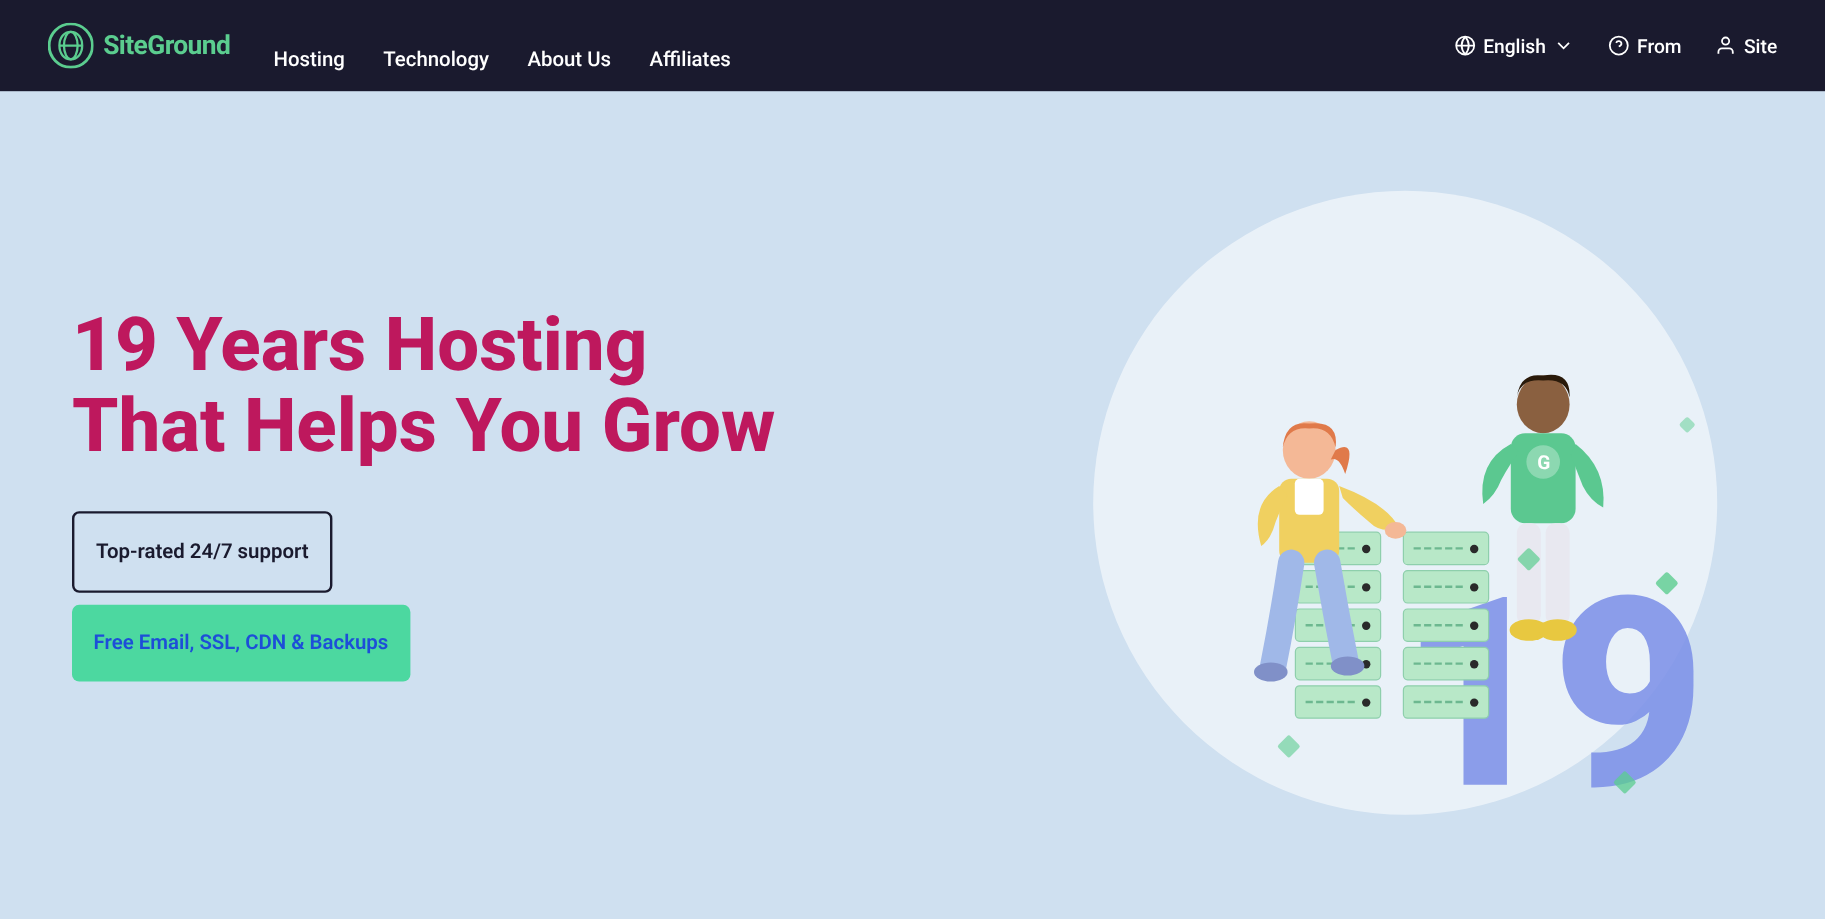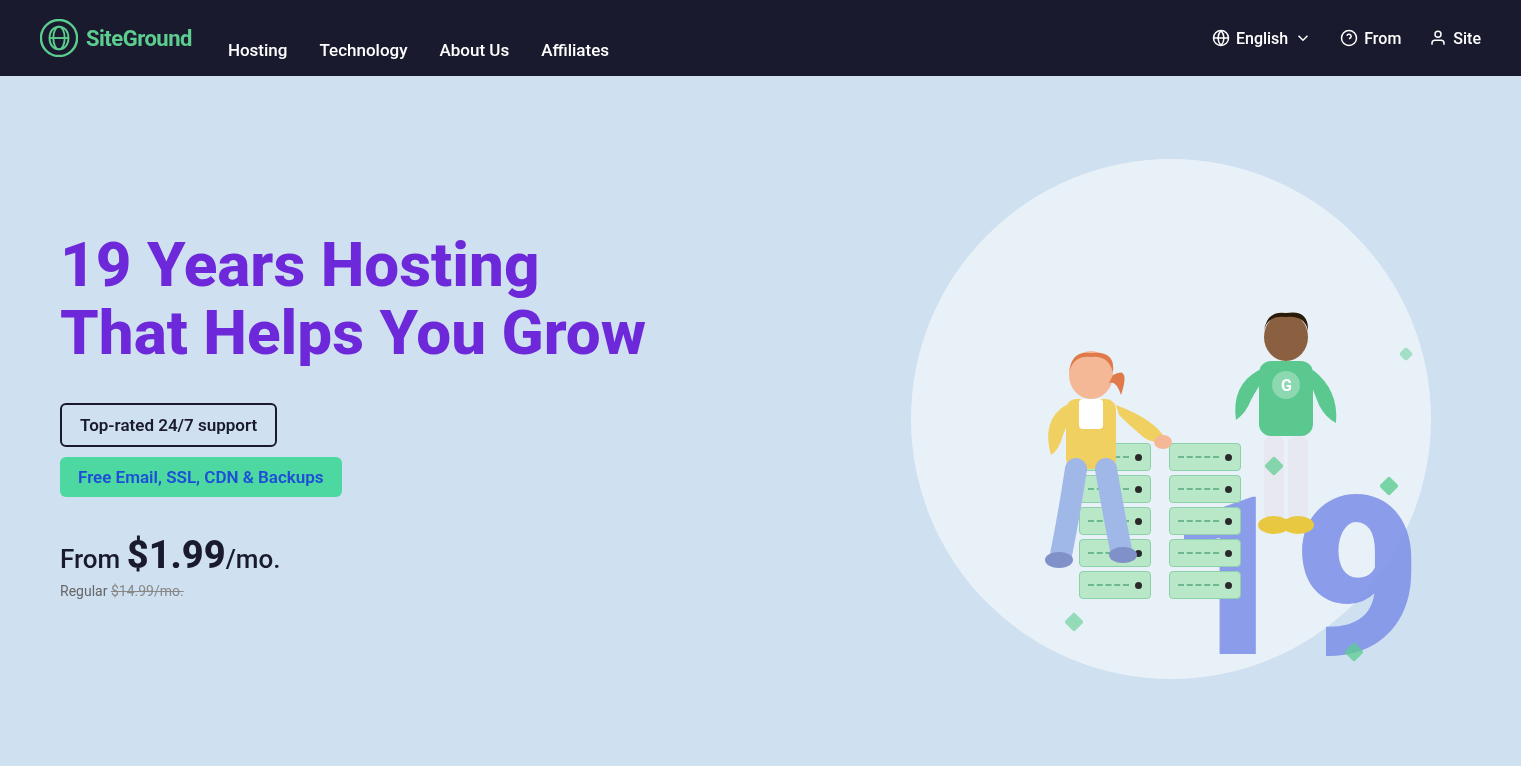--- a/index.html
+++ b/index.html
@@ -82,33 +82,33 @@
       position: relative;
       overflow: hidden;
     }
     .hero-content {
       max-width: 600px;
       z-index: 2;
     }
     .hero-title {
       font-size: 62px;
       font-weight: 800;
-      color: #6d28d9;
+      color: #be185d;
       line-height: 1.1;
       margin-bottom: 36px;
     }
     .badges {
       display: flex;
       flex-direction: column;
       gap: 10px;
       margin-bottom: 36px;
     }
     .badge {
       display: inline-block;
-      padding: 10px 18px;
+      padding: 22px 18px;
       border-radius: 6px;
       font-size: 17px;
       font-weight: 600;
       width: fit-content;
     }
     .badge-outline {
       border: 2px solid #1a1a2e;
       color: #1a1a2e;
       background: transparent;
     }
@@ -312,29 +312,20 @@
     <h1 class="hero-title">
       <span>19 Years Hosting</span><br>
       <span>That Helps You Grow</span>
     </h1>
 
     <div class="badges">
       <span class="badge badge-outline">Top-rated 24/7 support</span>
       <span class="badge badge-green">Free Email, SSL, CDN &amp; Backups</span>
     </div>
 
-    <div class="pricing">
-      <div class="pricing-main">
-        <span>From</span>
-        <strong class="price">$1.99</strong><span>/mo.</span>
-      </div>
-      <div class="pricing-regular">
-        <span>Regular</span> <s>$14.99/mo.</s>
-      </div>
-    </div>
 
   </div>
 
   <div class="hero-illustration">
 
     <div class="circle-bg"></div>
 
     <div class="number-container">
       <span class="num-1">1</span>
       <span class="num-9">9</span>

